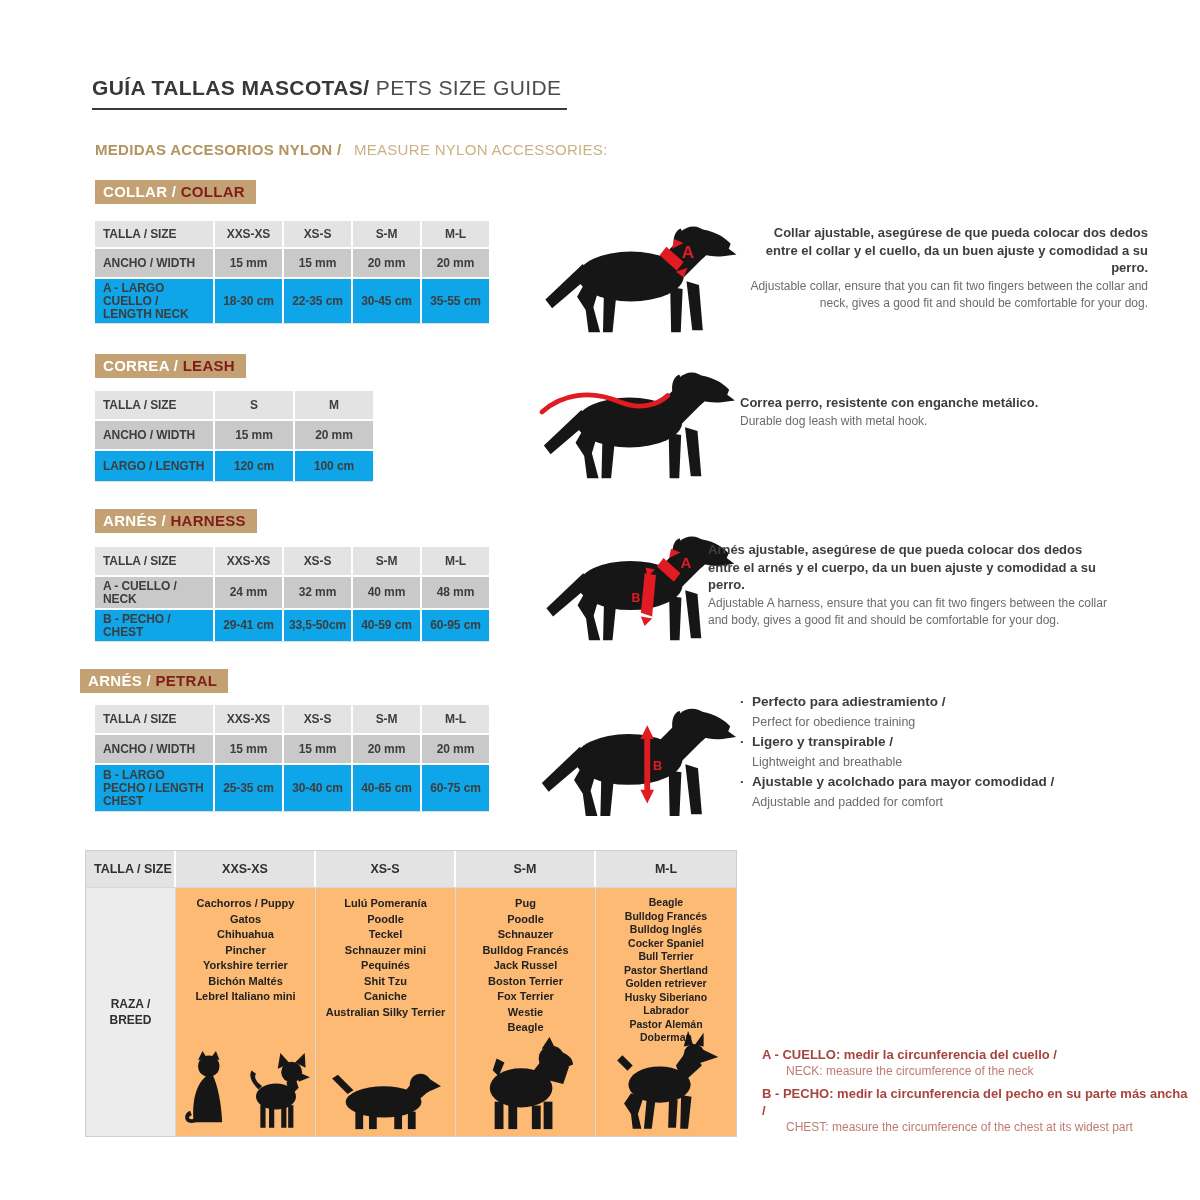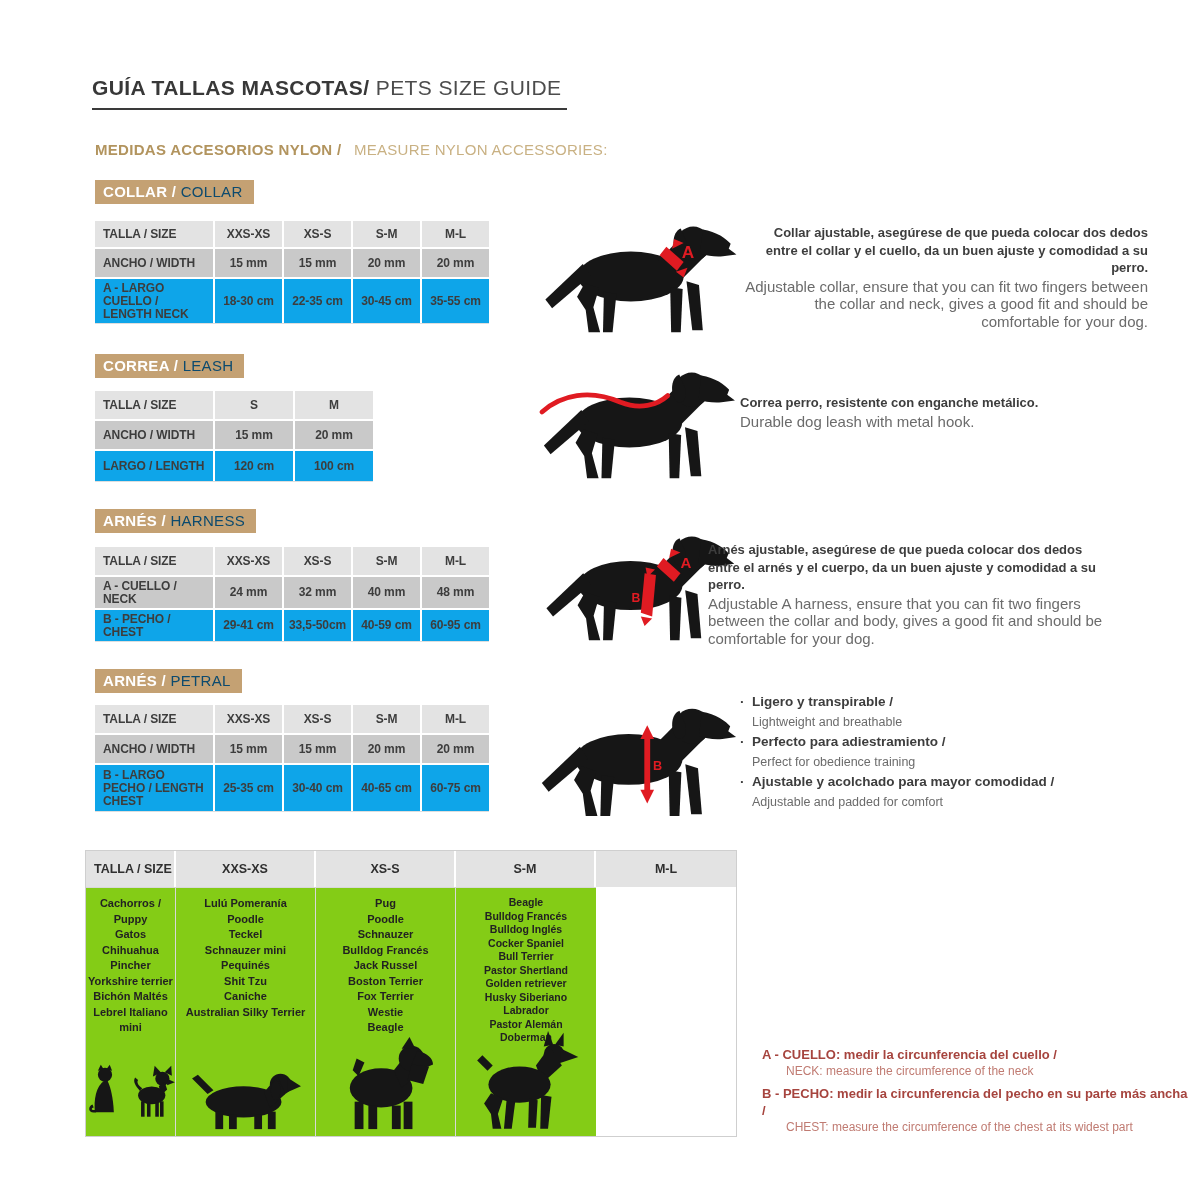--- a/index.html
+++ b/index.html
@@ -12,50 +12,50 @@
   .title .es{font-weight:bold;color:#383838;}
   .title .en{font-weight:normal;color:#4c4c4c;}
 
   
   .subtitle{left:95px;top:141px;font-size:15px;letter-spacing:.3px;}
   .subtitle .es{font-weight:bold;color:#b2945e;}
   .subtitle .en{font-weight:normal;color:#c9b183;margin-left:8px;}
 
   
   .badge{background:#c4a173;color:#fff;font-weight:bold;font-size:15px;letter-spacing:.3px;padding:3px 11px 4px 8px;}
-  .badge .en{font-weight:normal;color:#0c4a6e;margin-top:30px;}
+  .badge .en{font-weight:bold;color:#7f1d1d;margin-top:30px;}
 
   
   .stable{display:grid;gap:2px;border-bottom:1px solid #dedede;}
   .stable .c{display:flex;align-items:center;justify-content:center;font-weight:bold;font-size:12px;
              color:#3d3d3d;text-align:center;line-height:13px;letter-spacing:-.1px;}
   .stable .lab{justify-content:flex-start;text-align:left;padding-left:8px;padding-right:4px;}
   .bg-h{background:#e3e3e3;}
   .bg-m{background:#c9c9c9;}
   .bg-w{background:#0ea5e9;}
 
   
   .desc{width:408px;}
   .desc .es{font-weight:bold;font-size:13px;line-height:17.5px;color:#3d3d3d;}
-  .desc .en{font-weight:normal;font-size:15px;line-height:17.5px;color:#6b6b6b;margin-top:1px;}
+  .desc .en{font-weight:normal;font-size:12px;line-height:17.5px;color:#6b6b6b;margin-top:1px;}
 
   
   .bullets{width:390px;}
   .bullets .es{position:relative;padding-left:12px;font-weight:bold;font-size:13.5px;line-height:20px;color:#3d3d3d;}
   .bullets .es::before{content:"\00B7";position:absolute;left:0;font-weight:900;}
   .bullets .en{padding-left:12px;font-size:12.5px;line-height:20px;color:#6b6b6b;}
 
   
   .btable{left:85px;top:850px;width:650px;display:grid;grid-template-columns:90px 140px 140px 140px 140px;
           grid-template-rows:36px 249px;border:1px solid #cfcfcf;background:#fff;}
   .btable .hc{background:#e3e3e3;display:flex;align-items:center;justify-content:center;font-weight:bold;
               font-size:12.5px;color:#2f2f2f;border-right:2px solid #fff;}
   .btable .hc:nth-child(5){border-right:none;}
   .btable .hc.lab{justify-content:flex-start;padding-left:8px;}
-  .btable .bc{background:#84cc16;border-right:1px solid #d8d8d8;border-top:1px solid #d8d8d8;position:relative;
+  .btable .bc{background:#fdba74;border-right:1px solid #d8d8d8;border-top:1px solid #d8d8d8;position:relative;
               text-align:center;padding-top:8px;font-weight:bold;font-size:11px;line-height:15.5px;color:#222;}
   .btable .bc:last-child{border-right:none;}
   .btable .bc.ml{font-size:10.5px;line-height:13.5px;}
   .btable .rowlab{background:#ececec;display:flex;align-items:center;justify-content:center;font-weight:bold;
                   font-size:12px;color:#2f2f2f;text-align:center;line-height:16px;border-top:1px solid #d8d8d8;
                   border-right:1px solid #d8d8d8;}
   .sil{position:absolute;left:0;right:0;bottom:3px;display:flex;justify-content:center;align-items:flex-end;gap:6px;}
 
   
   .notes{left:762px;top:1046px;width:430px;}
@@ -245,21 +245,21 @@
     <polygon points="140,24 150,28 138,34" fill="#e01b22"></polygon>
     <polygon points="113,44 123,46 115,54" fill="#e01b22"></polygon>
     <polygon points="108,96 120,98 112,106" fill="#e01b22"></polygon>
   </svg>
 
   <div class="abs desc" style="left:708px;top:541px;">
     <div class="es">Arnés ajustable, asegúrese de que pueda colocar dos dedos entre el arnés y el cuerpo, da un buen ajuste y comodidad a su perro.</div>
     <div class="en">Adjustable A harness, ensure that you can fit two fingers between the collar and body, gives a good fit and should be comfortable for your dog.</div>
   </div>
 
-  <div class="abs badge" style="left:95px;top:669px;">
+  <div class="abs badge" style="left:80px;top:669px;">
     <span class="es">ARNÉS / </span><span class="en">PETRAL</span>
   </div>
 
   <div class="abs stable" style="left:95px;top:705px;grid-template-columns:118px 67px 67px 67px 67px;grid-template-rows:28px 28px 46px;">
     <div class="c lab bg-h">TALLA / SIZE</div>
     <div class="c bg-h">XXS-XS</div>
     <div class="c bg-h">XS-S</div>
     <div class="c bg-h">S-M</div>
     <div class="c bg-h">M-L</div>
     <div class="c lab bg-m">ANCHO / WIDTH</div>
@@ -277,40 +277,41 @@
   <svg class="dogsvg" style="left:534px;top:698px;" width="205" height="122" viewBox="0 0 210 125">
     <use href="#labdog"></use>
     <rect x="113" y="40" width="6" height="56" fill="#e01b22"></rect>
     <polygon points="116,28 109,42 123,42" fill="#e01b22"></polygon>
     <polygon points="116,108 109,94 123,94" fill="#e01b22"></polygon>
     <text x="122" y="74" font-size="13" font-weight="bold" fill="#e01b22">B</text>
   </svg>
 
   <div class="abs bullets" style="left:740px;top:692px;">
     <div class="b-item">
+      <div class="es">Perfecto para adiestramiento /</div>
+      <div class="en">Perfect for obedience training</div>
+    </div>
+    <div class="b-item">
       <div class="es">Ligero y transpirable /</div>
       <div class="en">Lightweight and breathable</div>
-    </div>
-    <div class="b-item">
-      <div class="es">Perfecto para adiestramiento /</div>
-      <div class="en">Perfect for obedience training</div>
     </div>
     <div class="b-item">
       <div class="es">Ajustable y acolchado para mayor comodidad /</div>
       <div class="en">Adjustable and padded for comfort</div>
     </div>
   </div>
 
   <div class="abs btable">
     <div class="hc lab">TALLA / SIZE</div>
     <div class="hc">XXS-XS</div>
     <div class="hc">XS-S</div>
     <div class="hc">S-M</div>
     <div class="hc">M-L</div>
 
+    <div class="rowlab">RAZA /<br>BREED</div>
 
     <div class="bc">
       <div>Cachorros / Puppy<br>Gatos<br>Chihuahua<br>Pincher<br>Yorkshire terrier<br>Bichón Maltés<br>Lebrel Italiano mini</div>
       <div class="sil">
         <svg width="54" height="82" viewBox="0 0 60 92">
             <use href="#cat"></use>
           </svg>
         <svg width="72" height="80" viewBox="0 0 80 92">
             <use href="#chi"></use>
           </svg>

